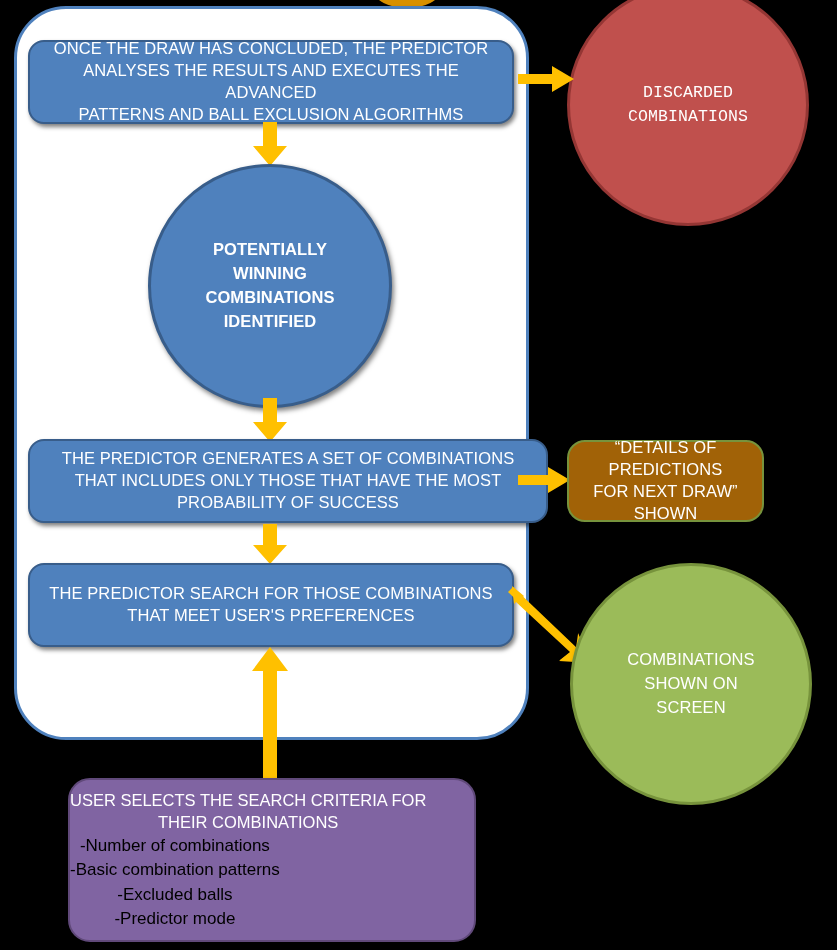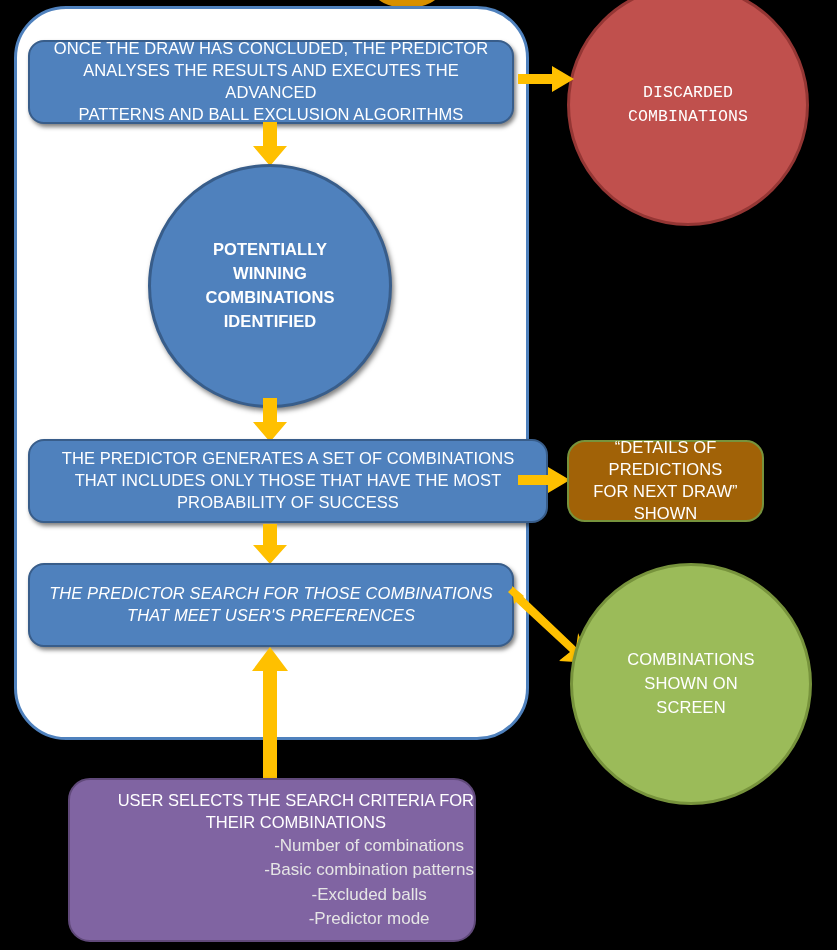--- a/index.html
+++ b/index.html
@@ -51,21 +51,21 @@
     justify-content: center;
     box-shadow: 2px 3px 4px rgba(0,0,0,0.5);
   }
   .blue-box .node-text {
     font-size: 16.5px;
     padding: 0 12px;
   }
 
   #box-analyse { left: 28px; top: 40px;  width: 486px; height: 84px; }
   #box-generate{ left: 28px; top: 439px; width: 520px; height: 84px; }
-  #box-search  { left: 28px; top: 563px; width: 486px; height: 84px; font-style: italic; }
+  #box-search  { left: 28px; top: 563px; width: 486px; height: 84px; }
 
   
   .blue-circle {
     position: absolute;
     left: 148px;
     top: 164px;
     width: 244px;
     height: 244px;
     background: #4f81bd;
     border: 3px solid #385d8a;
@@ -139,34 +139,34 @@
     left: 68px;
     top: 778px;
     width: 408px;
     height: 164px;
     background: #8064a2;
     border: 2px solid #60497a;
     border-radius: 22px;
     box-sizing: border-box;
     display: flex;
     flex-direction: column;
-    align-items: flex-end;
+    align-items: flex-start;
     justify-content: center;
     box-shadow: 2px 3px 4px rgba(0,0,0,0.5);
   }
   .purple-box .title-text {
     font-size: 16.5px;
     color: #ffffff;
     text-align: center;
     line-height: 1.34;
     white-space: pre-line;
   }
   .purple-box .bullet-text {
     font-size: 17px;
-    color: #e5e5e5;
+    color: #000000;
     text-align: center;
     line-height: 1.42;
     white-space: pre-line;
     margin-top: 1px;
   }
 
   
   .arrow-svg { position: absolute; overflow: visible; }
 </style>
 </head>

